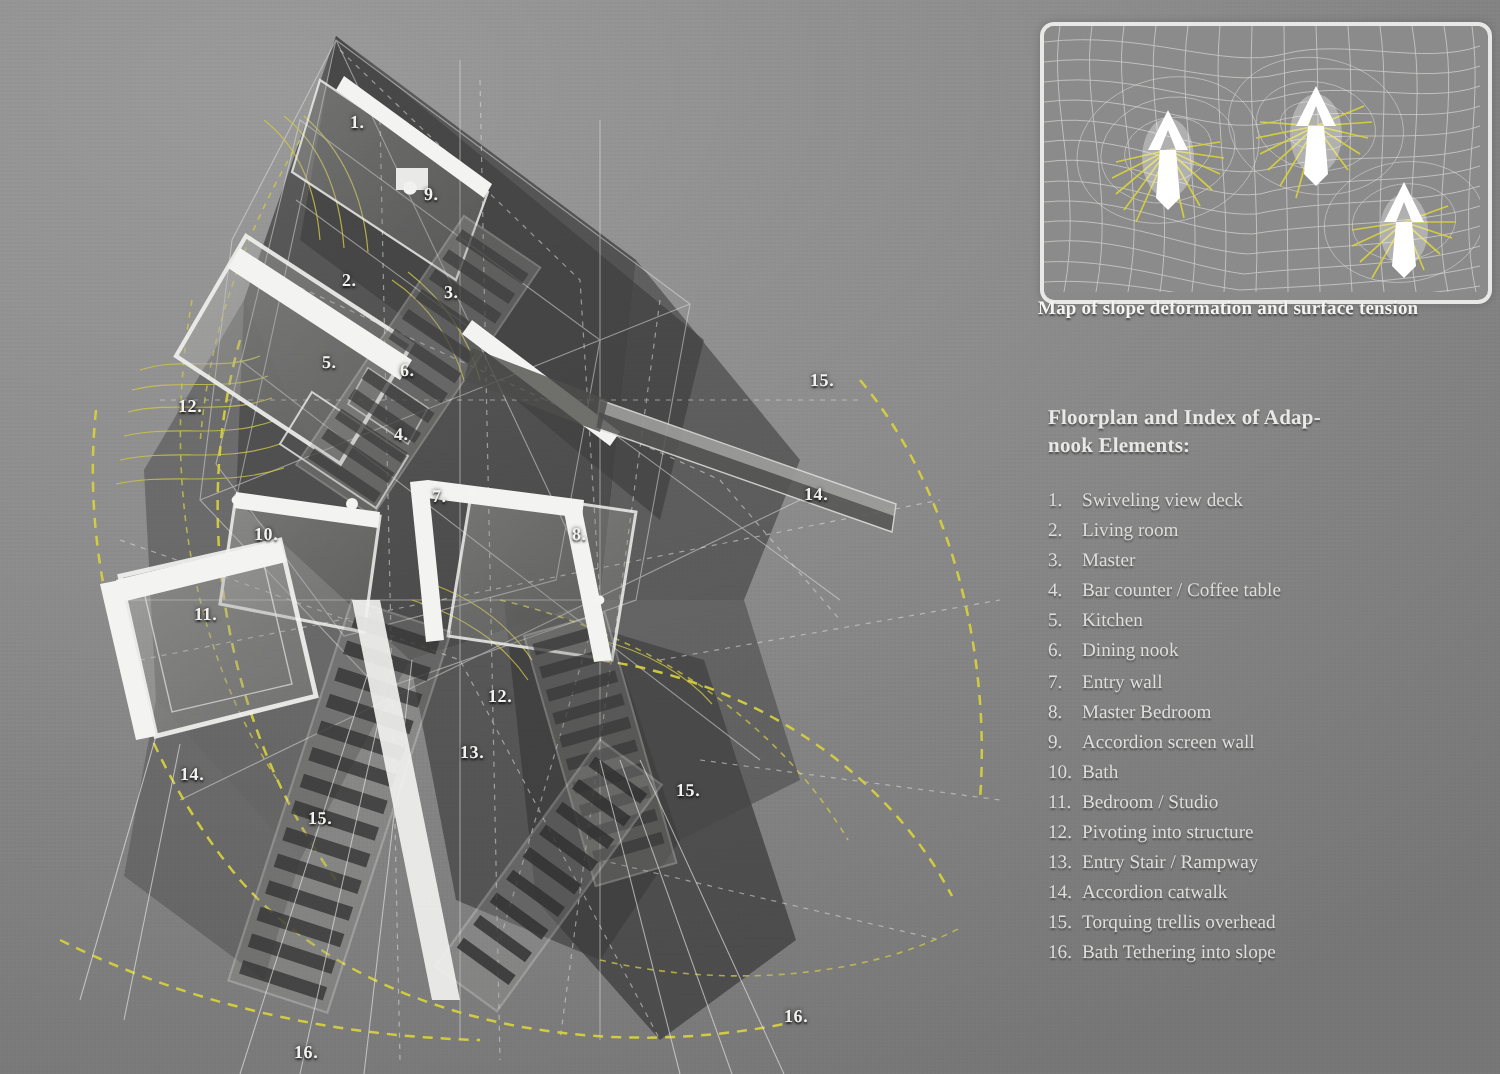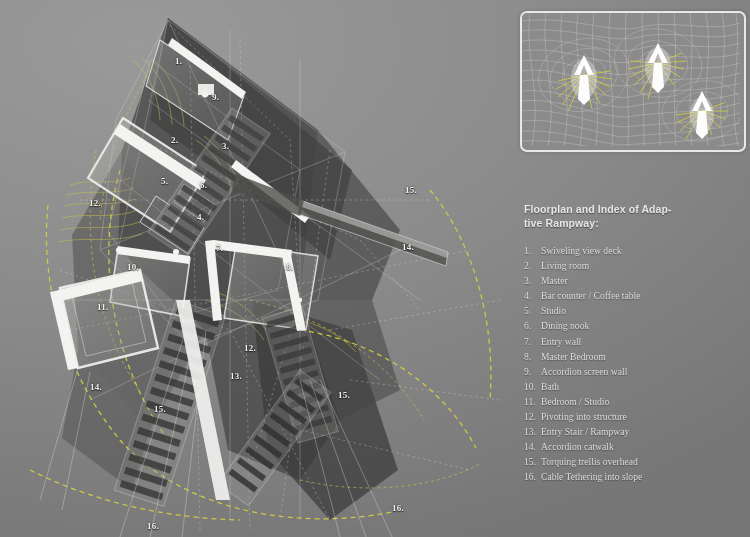--- a/index.html
+++ b/index.html
@@ -57,21 +57,21 @@
     letter-spacing:.1px;
     text-shadow:0 1px 1px rgba(0,0,0,.5);
   }
 
   
   #legend{
     position:absolute;left:524px;top:203px;width:216px;
     color:#e9e9e7;
   }
   #legend-title{
-    font-family:Liberation Sans, sans-serif;
+    font-family:Liberation Serif, serif;
     font-size:10.5px;
     font-weight:700;
     line-height:13.5px;
     letter-spacing:.1px;
     text-shadow:0 1px 1px rgba(0,0,0,.45);
     margin-bottom:13px;
     max-width:150px;
   }
   ol#legend-list{
     list-style:none;
@@ -398,46 +398,47 @@
         <polygon points="176,98 184,98 186,120 180,126 174,120"></polygon>
       </g>
       <g fill="#ffffff" opacity=".32">
         <ellipse cx="62" cy="66" rx="13" ry="20"></ellipse>
         <ellipse cx="136" cy="54" rx="13" ry="20"></ellipse>
         <ellipse cx="180" cy="102" rx="12" ry="18"></ellipse>
       </g>
     </svg>
   </div>
 
+  <div id="inset-caption">Map of slope deformation and surface tension</div>
 
   <div id="legend">
     <div id="legend-title">
       <span>Floorplan and Index of Adap-</span><br>
-      <span>tive Rampway:</span>
+      <span>nook Elements:</span>
     </div>
     <ol id="legend-list">
         <li>
           <span class="li-num">1.</span>
           <span class="li-txt">Swiveling view deck</span>
         </li>
         <li>
           <span class="li-num">2.</span>
           <span class="li-txt">Living room</span>
         </li>
         <li>
           <span class="li-num">3.</span>
           <span class="li-txt">Master</span>
         </li>
         <li>
           <span class="li-num">4.</span>
           <span class="li-txt">Bar counter / Coffee table</span>
         </li>
         <li>
           <span class="li-num">5.</span>
-          <span class="li-txt">Studio</span>
+          <span class="li-txt">Kitchen</span>
         </li>
         <li>
           <span class="li-num">6.</span>
           <span class="li-txt">Dining nook</span>
         </li>
         <li>
           <span class="li-num">7.</span>
           <span class="li-txt">Entry wall</span>
         </li>
         <li>
@@ -467,17 +468,17 @@
         <li>
           <span class="li-num">14.</span>
           <span class="li-txt">Accordion catwalk</span>
         </li>
         <li>
           <span class="li-num">15.</span>
           <span class="li-txt">Torquing trellis overhead</span>
         </li>
         <li>
           <span class="li-num">16.</span>
-          <span class="li-txt">Cable Tethering into slope</span>
+          <span class="li-txt">Bath Tethering into slope</span>
         </li>
       </ol>
   </div>
 </div>
 
 </body></html>

